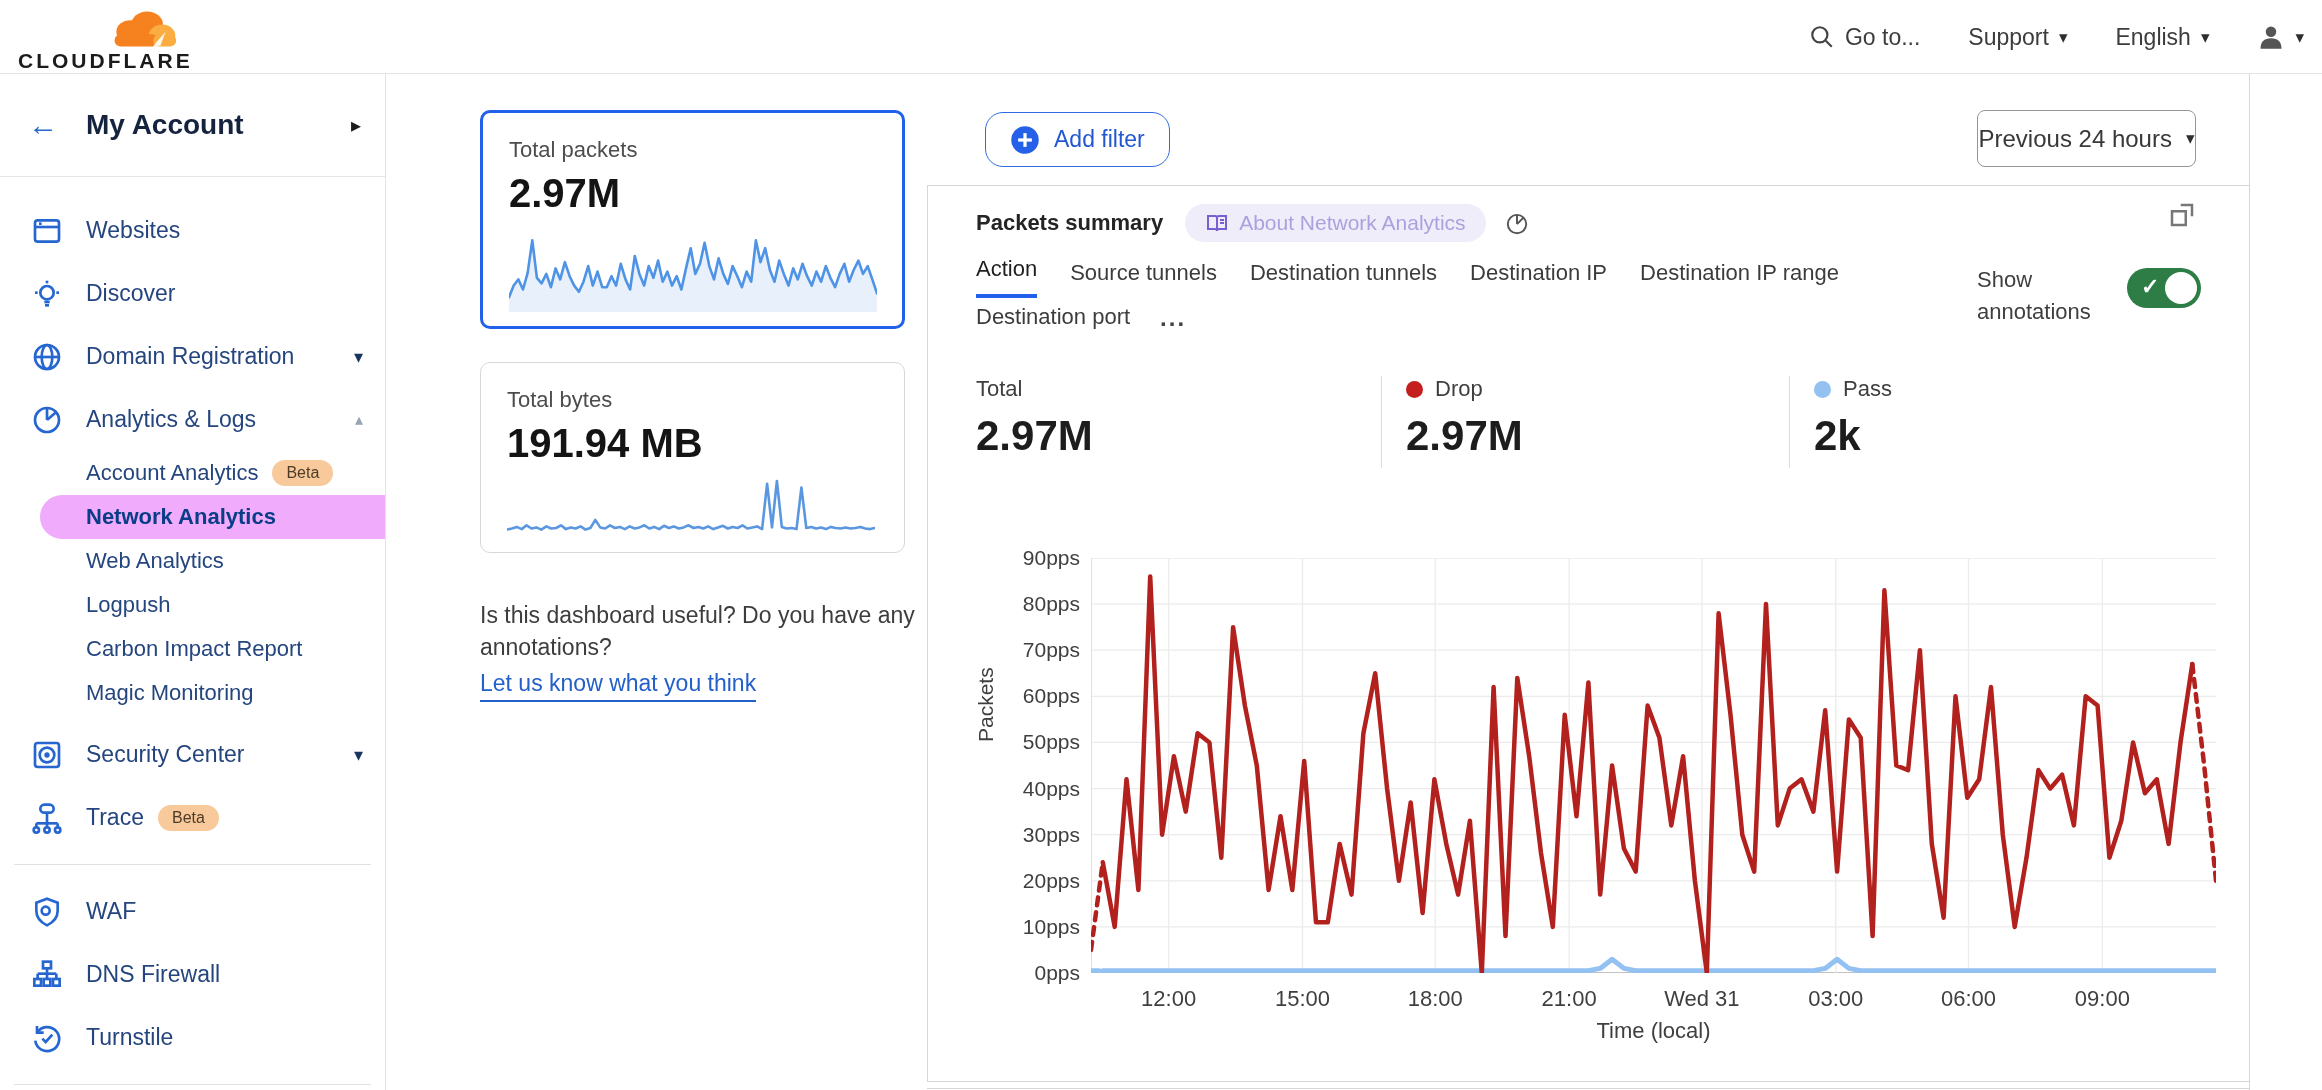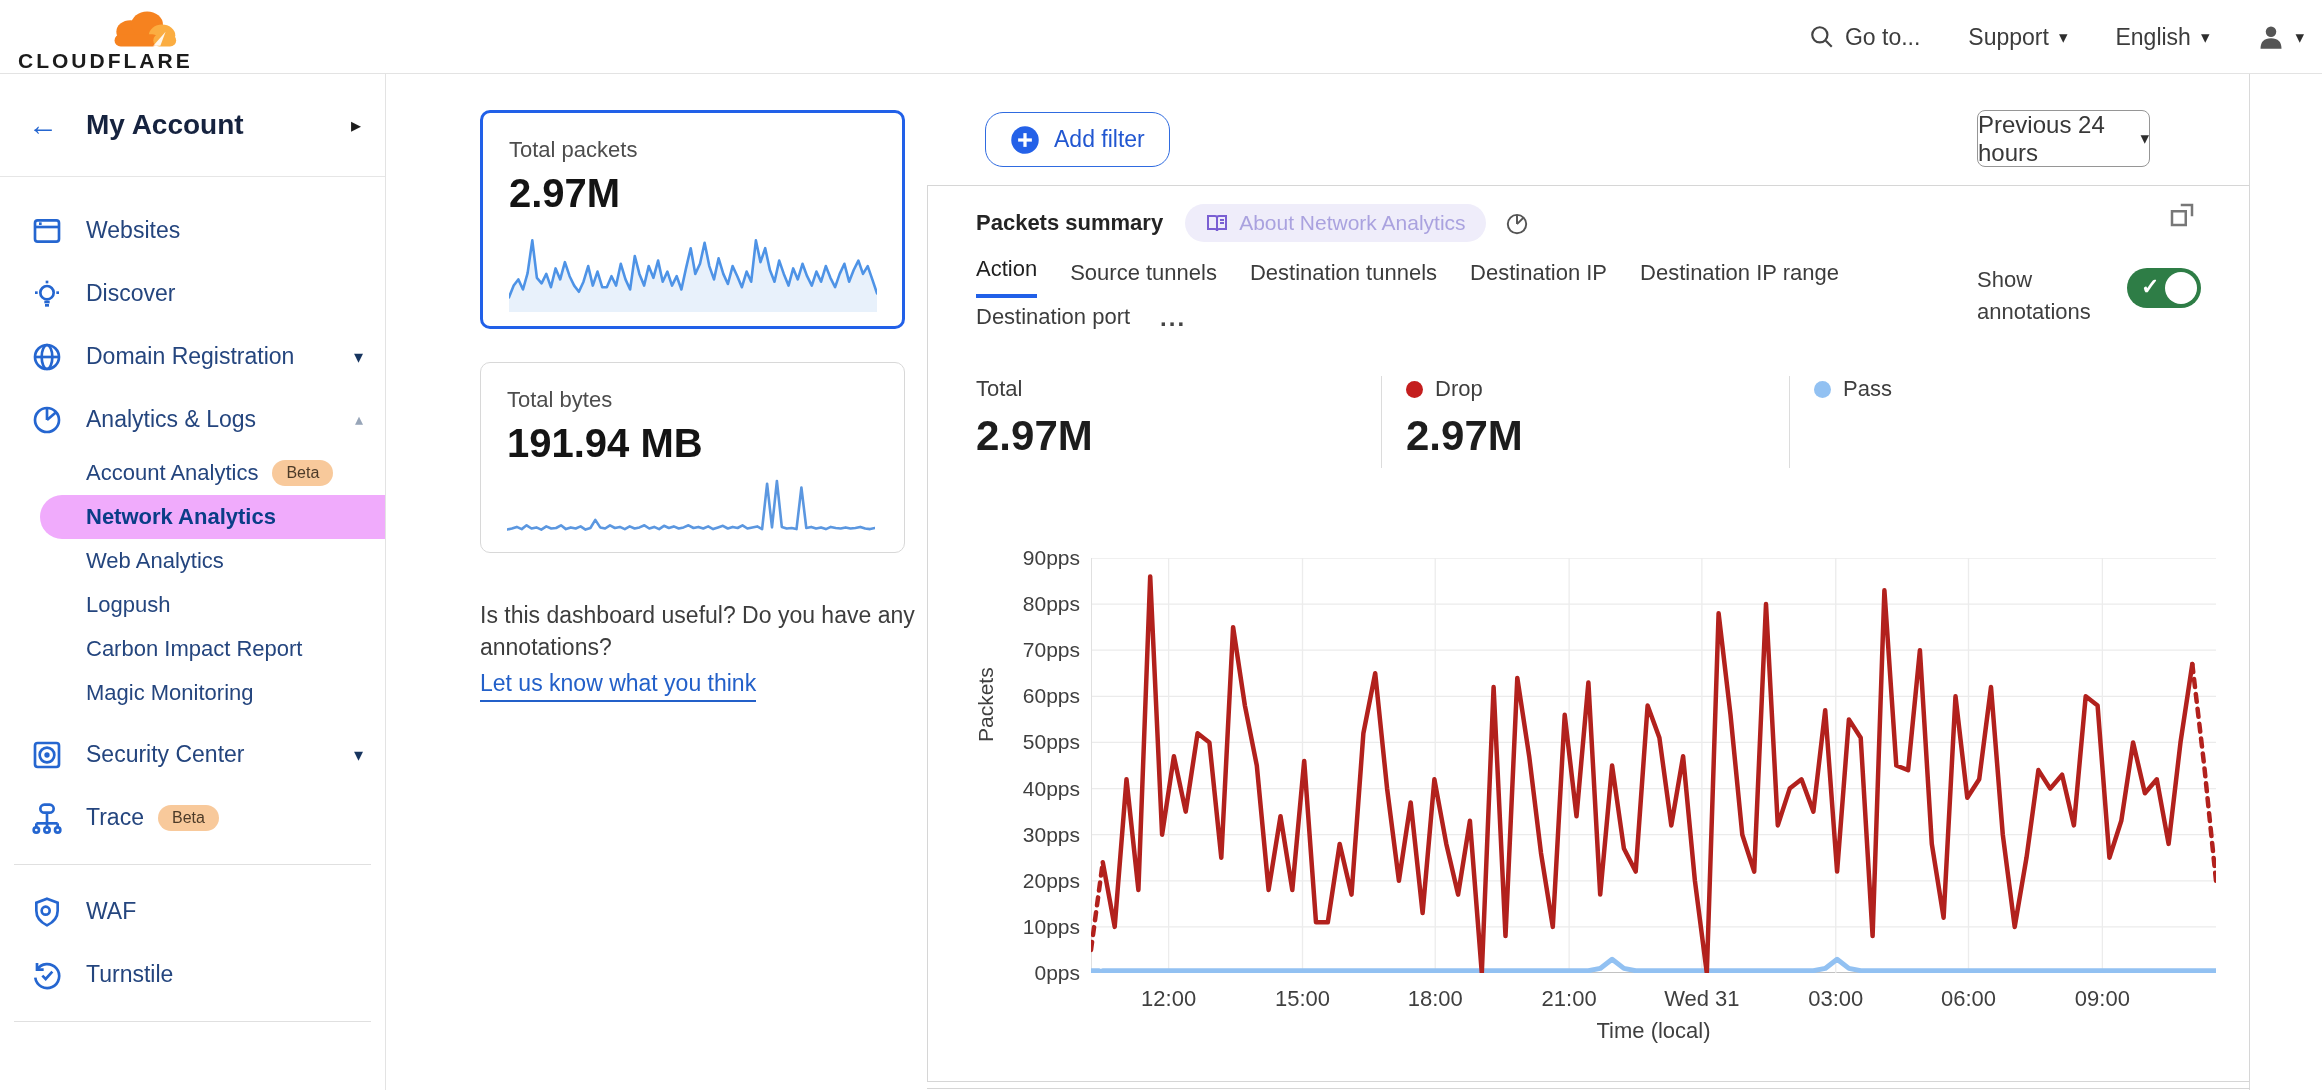--- a/index.html
+++ b/index.html
@@ -48,21 +48,21 @@
   .metric-card + .metric-card { margin-top:33px; }
   .spark-wrap { margin-top:10px; }
   .feedback { margin-top:46px; font-size:23px; color:#3d3d3d; line-height:1.4; width:440px; }
   .feedback-link { display:inline-block; margin-top:4px; color:#2360c9; border-bottom:2px solid #2360c9;
     cursor:pointer; }
 
   
   .add-filter-btn { position:absolute; left:985px; top:112px; height:55px; padding:0 24px;
     display:flex; align-items:center; gap:14px; background:#fff; border:1.5px solid #2f6be0;
     border-radius:18px; color:#2257d1; font-size:23px; cursor:pointer; }
-  .time-range-btn { position:absolute; left:1977px; top:110px; width:173px; height:57px;
+  .time-range-btn { position:absolute; left:1977px; top:110px; width:219px; height:57px;
     display:flex; align-items:center; justify-content:center; gap:14px; background:#fff;
     border:1.5px solid #969696; border-radius:8px; color:#383838; font-size:24px; cursor:pointer; }
   .gutter-line { position:absolute; left:2249px; top:74px; width:1px; height:1016px; background:#d9d9d9; }
 
   
   .panel { position:absolute; left:927px; top:185px; width:1323px; height:897px; background:#fff;
     border:1px solid #d6d6d6; }
   .panel-next { position:absolute; left:927px; top:1088px; width:1323px; height:2px; border-top:1px solid #d6d6d6; }
   .panel-header { position:absolute; left:48px; top:18px; display:flex; align-items:center; }
   .panel-title { font-size:22px; font-weight:700; color:#242424; }
@@ -257,20 +257,36 @@
       <div class="side-divider"></div>
 
       <div class="side-item">
         <span class="sicon">
           <svg width="32" height="32" viewBox="0 0 24 24" fill="none" stroke="#2566d0" stroke-width="2">
             <path d="M12 2 L20 5 V11 Q20 18 12 22 Q4 18 4 11 V5 Z"></path>
             <circle cx="11" cy="11" r="3"></circle>
           </svg>
           </span>
         <span class="slabel">WAF</span>
+      </div>
+      <div class="side-item">
+        <span class="sicon">
+          <svg width="32" height="32" viewBox="0 0 24 24" fill="none" stroke="#2566d0" stroke-width="2">
+            <rect x="9" y="2" width="6" height="5"></rect>
+              <line x1="12" y1="7" x2="12" y2="11"></line>
+            <line x1="5" y1="11" x2="19" y2="11"></line>
+              <line x1="5" y1="11" x2="5" y2="15"></line>
+            <line x1="12" y1="11" x2="12" y2="15"></line>
+              <line x1="19" y1="11" x2="19" y2="15"></line>
+            <rect x="2.5" y="15" width="5" height="5"></rect>
+              <rect x="9.5" y="15" width="5" height="5"></rect>
+              <rect x="16.5" y="15" width="5" height="5"></rect>
+          </svg>
+          </span>
+        <span class="slabel">DNS Firewall</span>
       </div>
       <div class="side-item">
         <span class="sicon">
           <svg width="32" height="32" viewBox="0 0 24 24" fill="none" stroke="#2566d0" stroke-width="2">
             <path d="M4.5 8 A9 9 0 1 1 3.2 14"></path>
               <path d="M4.5 3 V8 H9.5"></path>
             <path d="M8.5 12.5 L11 15 L16 9.5"></path>
           </svg>
           </span>
         <span class="slabel">Turnstile</span>
@@ -380,20 +396,21 @@
           <span>Drop</span>
         </div>
         <div class="stat-value">2.97M</div>
       </div>
       <div class="stat-divider"></div>
       <div class="stat-col c3">
         <div class="stat-label">
           <span class="stat-dot" style="background:#92c1f2"></span>
           <span>Pass</span>
         </div>
+        <div class="stat-value">2k</div>
       </div>
     </div>
 
     <div class="ylabels" id="y-labels">
         <div class="ylab" style="top: 403px;">0pps</div>
         <div class="ylab" style="top: 356.889px;">10pps</div>
         <div class="ylab" style="top: 310.778px;">20pps</div>
         <div class="ylab" style="top: 264.667px;">30pps</div>
         <div class="ylab" style="top: 218.556px;">40pps</div>
         <div class="ylab" style="top: 172.444px;">50pps</div>

